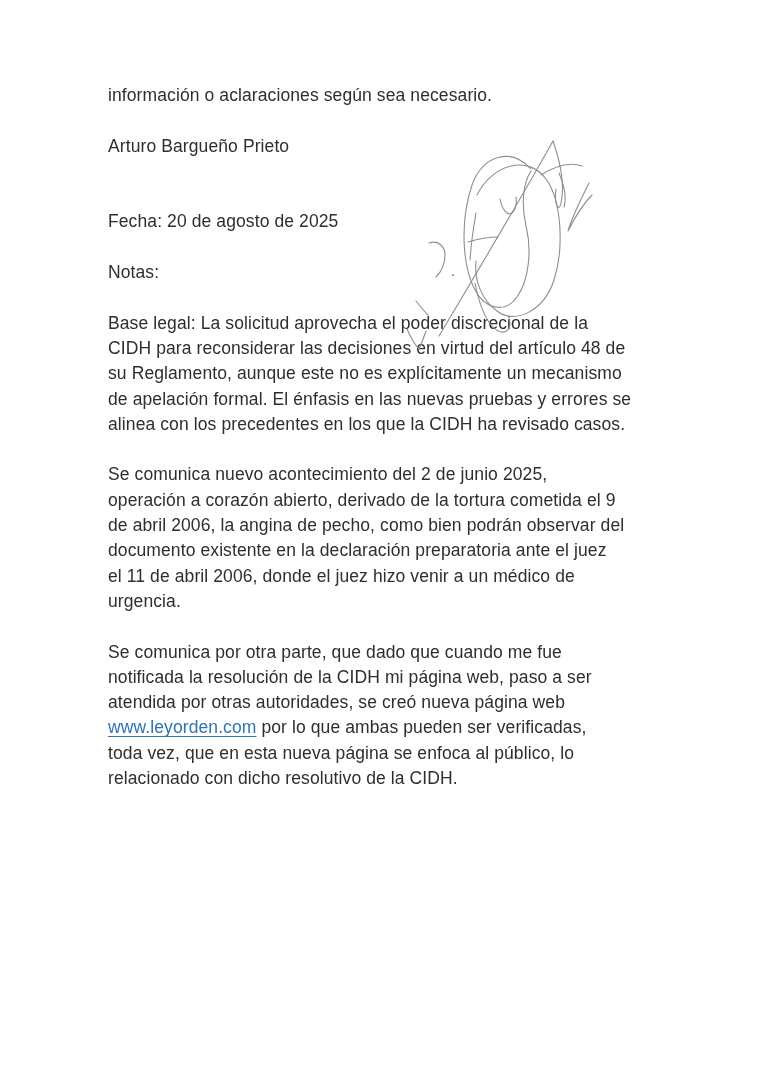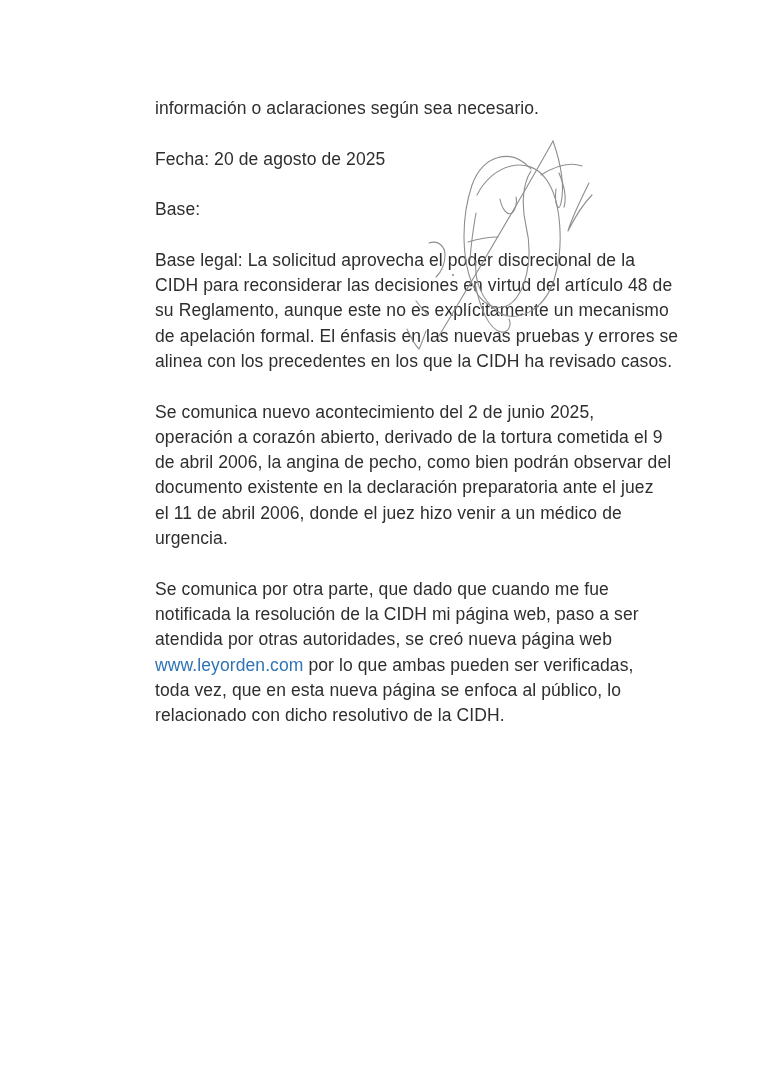--- a/index.html
+++ b/index.html
@@ -15,35 +15,35 @@
     font-family: "Liberation Sans", "DejaVu Sans", sans-serif;
     overflow: hidden;
   }
   .page {
     position: relative;
     width: 768px; height: 1087px;
     background: var(--page-bg);
   }
   .content {
     position: absolute;
-    left: 108px; top: 96px;
+    left: 108px; top: 83px;
     width: 610px;
     color: var(--text);
     font-size: 17.5px;
     line-height: 25.3px;
     letter-spacing: 0.1px;
-    margin-left: 47px;
   }
   .para {
     white-space: pre-line;
     margin: 0 0 25.3px 0;
   }
   .para.gap2 { margin-bottom: 50.6px; }
   .link {
     color: var(--link);
+    text-decoration: underline;
     text-underline-offset: 3px;
     cursor: pointer;
     text-align: center;
   }
   .signature-wrap {
     position: absolute;
     left: 403px; top: 133px;
     width: 224px; height: 236px;
     pointer-events: none;
   }
@@ -60,24 +60,25 @@
 </head>
 <body>
 
 <div class="page">
 
   <div class="content">
 
     <p class="para">información o aclaraciones según sea necesario.</p>
 
 
+    <p class="para gap2">Arturo Bargueño Prieto</p>
 
     <p class="para">Fecha: 20 de agosto de 2025</p>
 
-    <p class="para">Base:</p>
+    <p class="para">Notas:</p>
 
     <p class="para">Base legal: La solicitud aprovecha el poder discrecional de la
 CIDH para reconsiderar las decisiones en virtud del artículo 48 de
 su Reglamento, aunque este no es explícitamente un mecanismo
 de apelación formal. El énfasis en las nuevas pruebas y errores se
 alinea con los precedentes en los que la CIDH ha revisado casos.</p>
 
     <p class="para">Se comunica nuevo acontecimiento del 2 de junio 2025,
 operación a corazón abierto, derivado de la tortura cometida el 9
 de abril 2006, la angina de pecho, como bien podrán observar del

